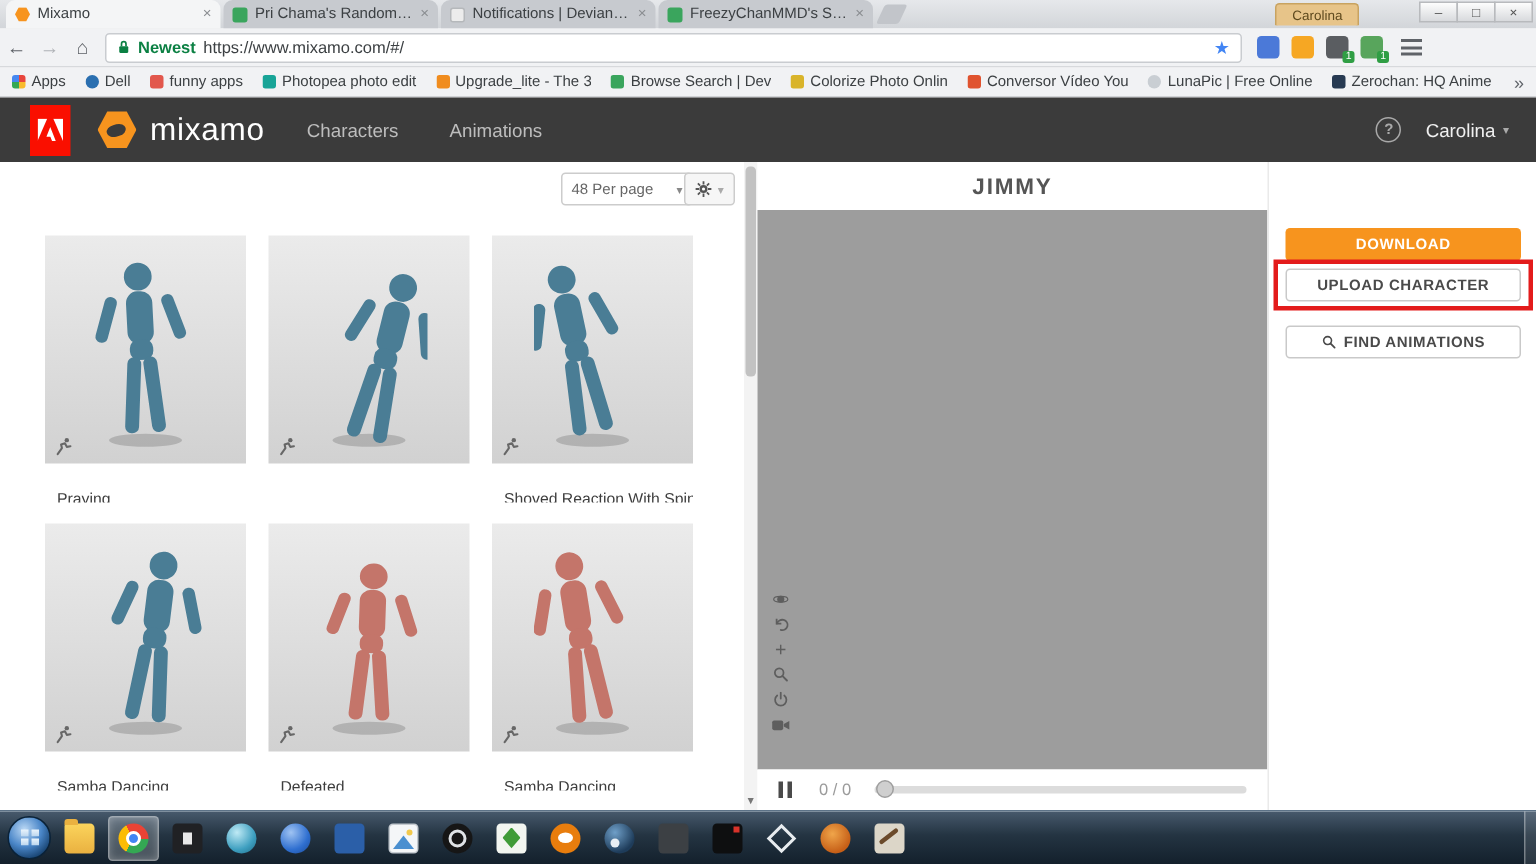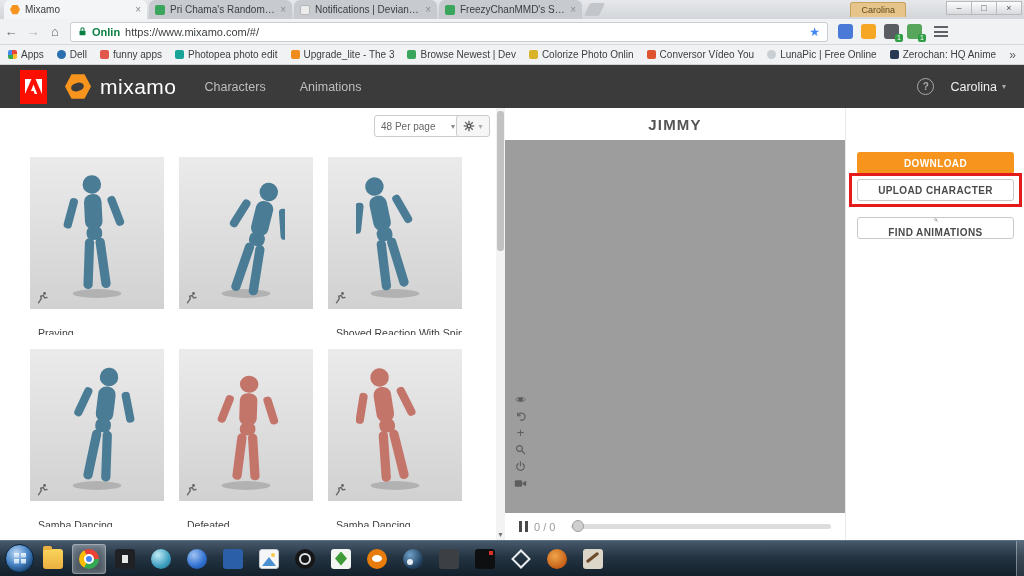--- a/index.html
+++ b/index.html
@@ -137,37 +137,37 @@
   .viewer-title { font-size:15px; font-weight:bold; letter-spacing:1.2px; color:#555; }
   .viewport { position:absolute; left:505px; top:32px; width:340px; height:373px; background:#9d9d9d; }
   .vtools { position:absolute; left:9px; top:254px; display:flex; flex-direction:column; gap:6px;
     align-items:center; color:#5e5e5e; }
   .vtools svg { width:11px; height:11px; }
   .vtools .plus { font-size:13px; line-height:10px; color:#5e5e5e; }
   .playbar { position:absolute; left:505px; top:405px; width:340px; height:27px; background:#fff;
     display:flex; align-items:center; }
   .pause { display:flex; gap:3px; margin-left:14px; }
   .pause i { width:3px; height:11px; background:#4a4a4a; }
-  .counter { margin-left:6px; font-size:11px; color:#9b9b9b; }
+  .counter { margin-left:18px; font-size:11px; color:#9b9b9b; }
   .slider { position:relative; flex:1; height:5px; background:#dcdcdc; border-radius:3px; margin:0 14px 0 16px; }
   .knob { position:absolute; left:1px; top:-4px; width:12px; height:12px; border-radius:50%;
     background:#cfcfcf; border:1px solid #9f9f9f; }
 
   .sidebar { position:absolute; left:845px; top:0; width:179px; height:432px; background:#fff;
     border-left:1px solid #eaeaea; }
   .btn { position:absolute; left:11px; width:157px; height:22px; border-radius:3px; font-size:10px;
     font-weight:bold; letter-spacing:.4px; display:flex; align-items:center; justify-content:center;
     font-family:inherit; border:none; }
   .btn-download { top:44px; background:#f7941e; color:#fff; }
   .annotation { position:absolute; left:3px; top:65px; width:173px; height:34px; border:3px solid #e31b1b;
     display:flex; align-items:center; justify-content:center; }
   .btn-upload { position:static; width:157px; height:22px; background:#fff; border:1px solid #c9c9c9;
     color:#4a4a4a; border-radius:3px; font-size:10px; font-weight:bold; letter-spacing:.4px;
     display:flex; align-items:center; justify-content:center; font-family:inherit; }
-  .btn-find { top:109px; background:#fff; border:1px solid #c9c9c9; color:#4a4a4a; gap:5px;flex-direction:column; }
+  .btn-find { top:109px; background:#fff; border:1px solid #c9c9c9; color:#4a4a4a; gap:5px; }
   .btn-find svg { width:10px; height:10px; color:#4a4a4a; }
 
   
   .taskbar { position:absolute; left:0; bottom:0; width:100%; height:36px;
     background:linear-gradient(#47596c,#243442 45%,#13202c);
     border-top:1px solid #5c7287; display:flex; align-items:center; }
   .startorb { width:29px; height:29px; border-radius:50%; margin-left:5px; position:relative;
     background:radial-gradient(circle at 38% 30%, #bcd9f5, #4a86c8 45%, #1d4a7a 75%, #0d2a48);
     border:1px solid #0a2238; }
   .startorb::after { content:""; position:absolute; left:8px; top:8px; width:12px; height:11px;
@@ -337,21 +337,21 @@
   </div>
 
   <div class="addrbar">
     <span class="navbtn">←</span>
     <span class="navbtn disabled">→</span>
     <span class="navbtn">⌂</span>
     <div class="omnibox">
       <svg class="lockicon">
           <use href="#lock-sym"></use>
         </svg>
-      <span class="sec-label">Onlin</span>
+      <span class="sec-label">Newest</span>
       <span class="url-text">https://www.mixamo.com/#/</span>
       <span class="star">★</span>
     </div>
     <div class="extrow">
       <span class="ext ext-blue"></span>
       <span class="ext ext-orange"></span>
       <span class="ext ext-darkbadge">
           <span class="badge">1</span>
         </span>
       <span class="ext ext-greenbadge">
@@ -377,21 +377,21 @@
     <span class="bm">
         <span class="bmico ico-teal"></span>
         <span>Photopea photo edit</span>
       </span>
     <span class="bm">
         <span class="bmico ico-orange"></span>
         <span>Upgrade_lite - The 3</span>
       </span>
     <span class="bm">
         <span class="bmico ico-dagreen"></span>
-        <span>Browse Newest | Dev</span>
+        <span>Browse Search | Dev</span>
       </span>
     <span class="bm">
         <span class="bmico ico-gold"></span>
         <span>Colorize Photo Onlin</span>
       </span>
     <span class="bm">
         <span class="bmico ico-ytred"></span>
         <span>Conversor Vídeo You</span>
       </span>
     <span class="bm">

